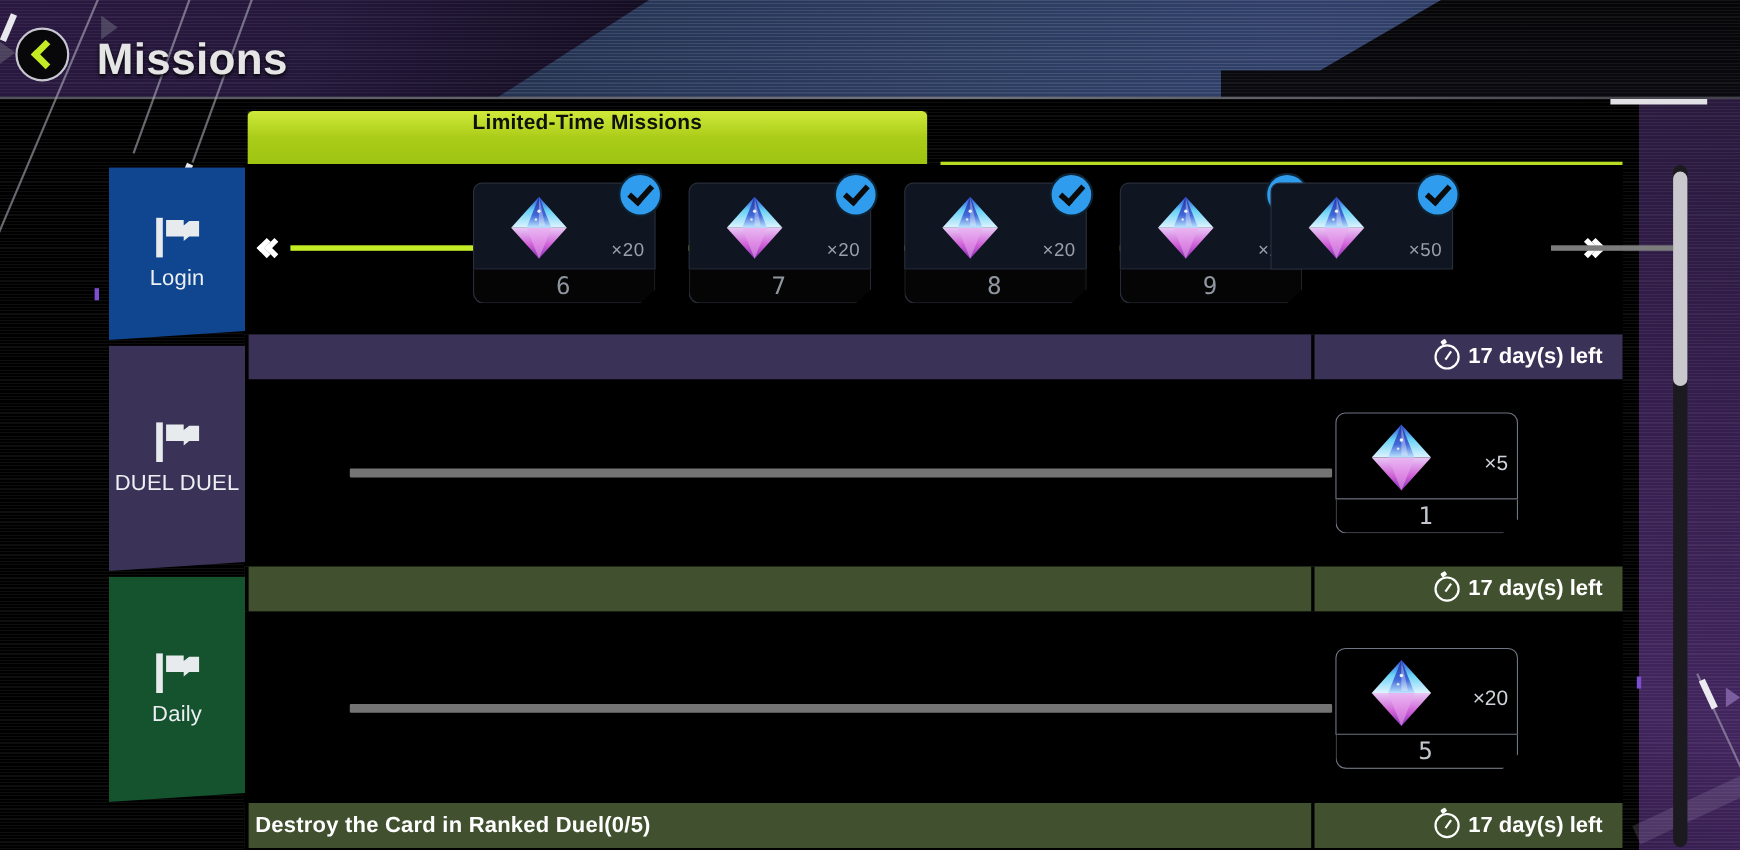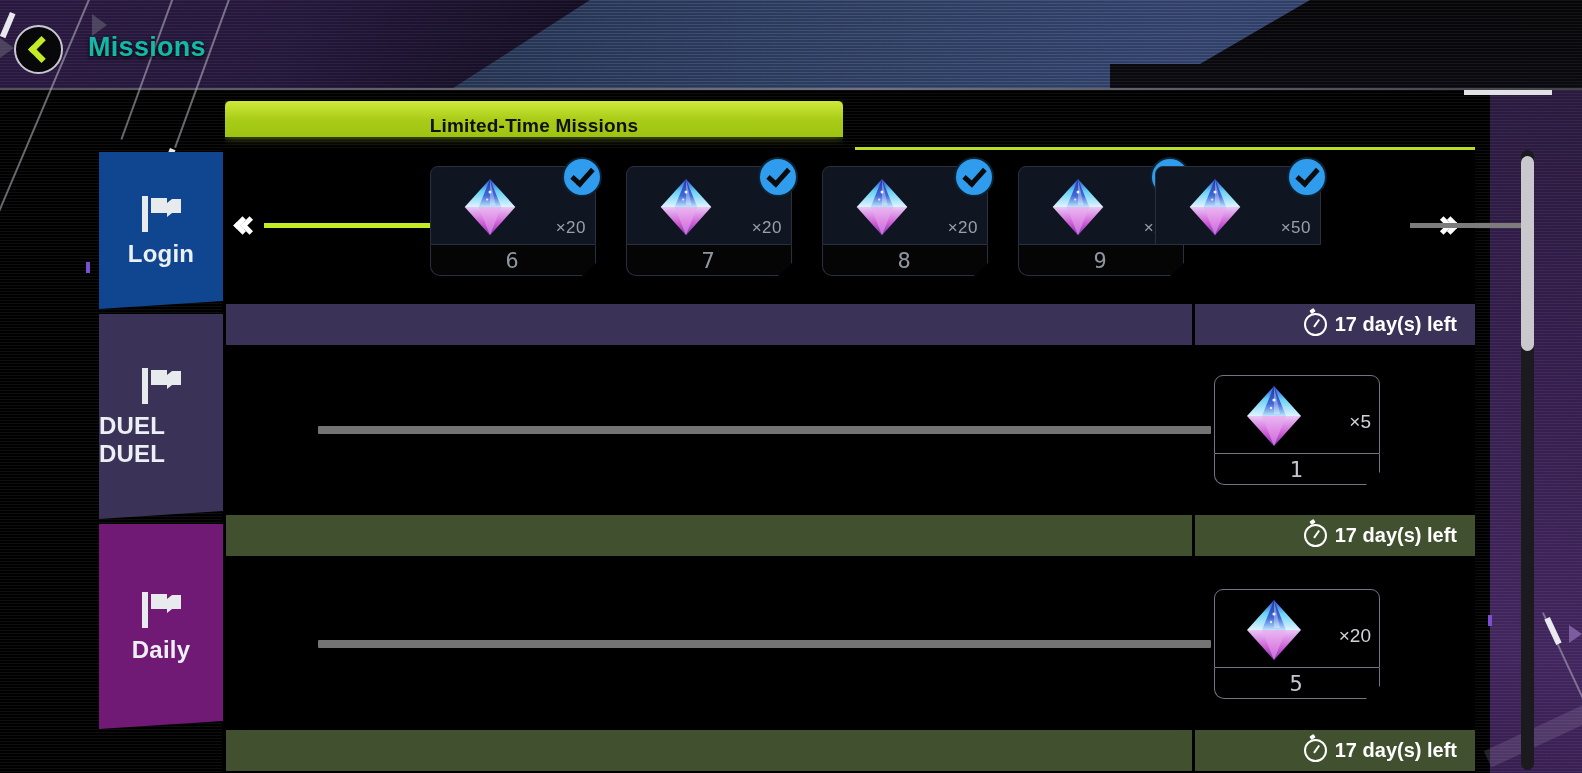--- a/index.html
+++ b/index.html
@@ -76,29 +76,29 @@
   
   #header{ position:absolute; left:0; top:0; width:1582px; height:90px; z-index:5; }
   .back-btn{
     position:absolute; left:14px; top:25px; width:49px; height:49px;
     border-radius:50%; background:#08080a; border:2px solid #c8c8d2;
     display:flex; align-items:center; justify-content:center;
   }
   .back-chev{ width:19px; height:19px; border-left:6px solid #c3ec25; border-bottom:6px solid #c3ec25;
     transform:rotate(45deg); margin-left:5px; }
   .page-title{
-    position:absolute; left:88px; top:32px; font-size:27px; font-weight:bold;
-    letter-spacing:.3px; color:#14b8a6; text-shadow:0 2px 4px #000;
+    position:absolute; left:88px; top:32px; font-size:40px; font-weight:bold;
+    letter-spacing:.3px; color:#e5e5e5; text-shadow:0 2px 4px #000;
   }
 
   
   #tabs{ position:absolute; left:225px; top:101px; width:1250px; height:48px; z-index:6; }
   .tab{
-    position:absolute; top:0; height:36px;
-    display:flex; align-items:flex-end; justify-content:center;
+    position:absolute; top:0; height:48px;
+    display:flex; align-items:flex-start; justify-content:center;
     font-size:19px; font-weight:bold; letter-spacing:.2px;
   }
   .tab-active{
     left:0; width:618px;
     background:linear-gradient(180deg,#cfe93a 0%,#a9cc18 52%,#9ec411 100%);
     color:#10100c; border-radius:5px 5px 0 0;
     box-shadow:0 0 10px rgba(190,230,40,.55);
     clip-path:polygon(0 0,618px 0,618px 48px,0 48px);
   }
   .tab-inactive{
@@ -184,21 +184,21 @@
     clip-path:polygon(0 0,166px 0,166px 18px,152px 31px,0 31px);}
 
   
   #sidebar{ position:absolute; left:99px; top:152px; width:124px; z-index:7; }
   .side-item{
     position:absolute; left:0; width:124px;
     display:flex; flex-direction:column; align-items:center; justify-content:center;
   }
   .flag{ width:46px;height:40px; margin-bottom:6px; }
   .flag svg{ width:100%;height:100%; display:block;}
-  .side-label{ font-size:24px; font-weight:bold; color:#eceff3; letter-spacing:.2px; }
+  .side-label{ font-size:20px; font-weight:normal; color:#eceff3; letter-spacing:.2px; }
 
   
   #scroll-track{ position:absolute; right:48px; top:150px; width:13px; height:620px;
     background:#1b1b1f; border-radius:7px; z-index:8; }
   #scroll-thumb{ position:absolute; left:0; top:6px; width:13px; height:195px;
     background:#c9c9cd; border-radius:7px; }
 </style>
 </head>
 <body>
 
@@ -548,20 +548,21 @@
               </div>
               <div class="rw-count">×20</div>
             </div>
             <div class="rw-bot">5</div>
           </div>
         </div>
       </div>
       <div class="mission" style="top: 581px;">
         <div class="m-head" style="background: rgb(65, 81, 47);">
           <div class="bar-l"></div>
+          <div class="m-title">Destroy the Card in Ranked Duel(0/5)</div>
           <div class="m-time">
             <span class="clock-ico"></span>
             <span>17 day(s) left</span>
           </div>
         </div>
         <div class="m-body" style="height: 43px;"></div>
       </div>
     </div>
 </div>
 
@@ -577,21 +578,21 @@
     </div>
     <div class="side-item" style="top: 162px; height: 205px; background: rgb(59, 51, 87); clip-path: polygon(0px 0px, 124px 0px, 124px 197px, 0px 205px);">
       <div class="flag">
         <svg viewBox="0 0 46 40">
           <rect x="4" y="2" width="6" height="36" fill="#e8ebee"></rect>
           <path d="M13 4 L29 4 L29 9 L34 5 L43 5 L43 19 L34 19 L29 23 L29 19 L13 19 Z" fill="#e8ebee"></path>
         </svg>
       </div>
       <div class="side-label">DUEL DUEL</div>
     </div>
-    <div class="side-item" style="top: 372px; height: 205px; background: #701a75; clip-path: polygon(0px 0px, 124px 0px, 124px 197px, 0px 205px);">
+    <div class="side-item" style="top: 372px; height: 205px; background: #14532d; clip-path: polygon(0px 0px, 124px 0px, 124px 197px, 0px 205px);">
       <div class="flag">
         <svg viewBox="0 0 46 40">
           <rect x="4" y="2" width="6" height="36" fill="#e8ebee"></rect>
           <path d="M13 4 L29 4 L29 9 L34 5 L43 5 L43 19 L34 19 L29 23 L29 19 L13 19 Z" fill="#e8ebee"></path>
         </svg>
       </div>
       <div class="side-label">Daily</div>
     </div>
   </div>
 

